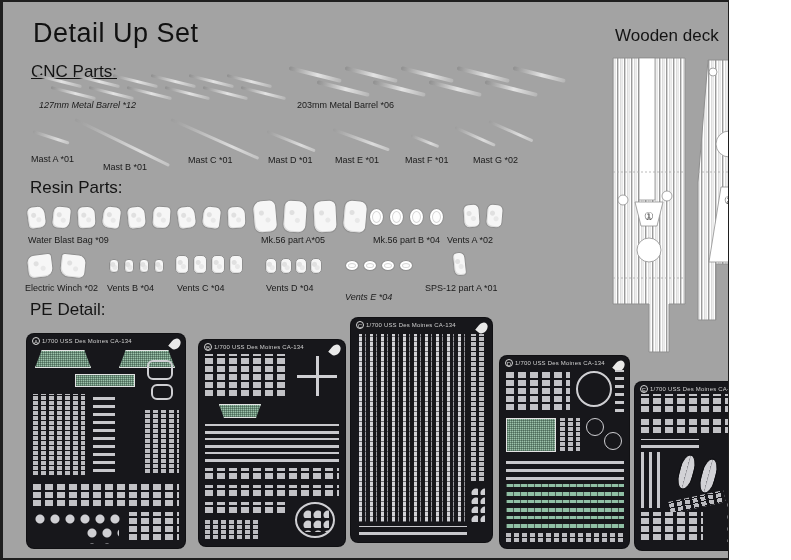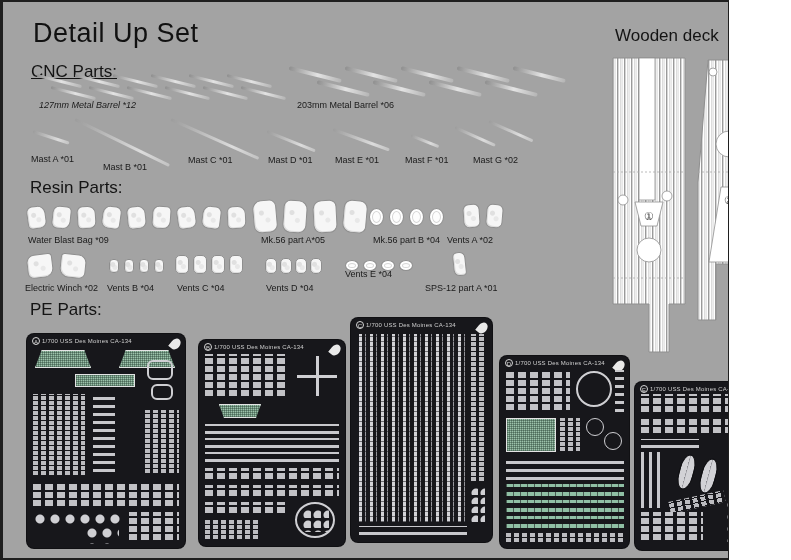--- a/index.html
+++ b/index.html
@@ -66,21 +66,21 @@
 </style>
 </head>
 <body>
 
 <div class="canvas">
 
   <div class="h1" style="left:30px;top:16px;">Detail Up Set</div>
   <div class="h2" style="left:28px;top:60px;text-decoration:underline;">CNC Parts:</div>
   <div class="h2" style="left:27px;top:176px;">Resin Parts:</div>
   <div class="h2" style="left:612px;top:24px;">Wooden deck</div>
-  <div class="h2" style="left:27px;top:298px;">PE Parts:</div>
+  <div class="h2" style="left:27px;top:298px;">PE Detail:</div>
 
   <div class="px" style="left:34px;top:70px;width:250px;height:32px;">
     <span class="barrel" style="left:0px;top:2px;width:46px;transform:rotate(14deg);"></span>
     <span class="barrel" style="left:38px;top:2px;width:46px;transform:rotate(14deg);"></span>
     <span class="barrel" style="left:76px;top:2px;width:46px;transform:rotate(14deg);"></span>
     <span class="barrel" style="left:114px;top:2px;width:46px;transform:rotate(14deg);"></span>
     <span class="barrel" style="left:152px;top:2px;width:46px;transform:rotate(14deg);"></span>
     <span class="barrel" style="left:190px;top:2px;width:46px;transform:rotate(14deg);"></span>
     <span class="barrel" style="left:14px;top:14px;width:46px;transform:rotate(14deg);"></span>
     <span class="barrel" style="left:52px;top:14px;width:46px;transform:rotate(14deg);"></span>
@@ -184,21 +184,21 @@
     <span class="blob" style="width:12px;height:16px;border-radius:5px;"></span>
   </div>
   <div class="lbl" style="left:263px;top:281px;">Vents D *04</div>
 
   <div class="rgroup" style="left:342px;top:258px;gap:4px;">
     <span class="ring" style="width:14px;height:11px;"></span>
     <span class="ring" style="width:14px;height:11px;"></span>
     <span class="ring" style="width:14px;height:11px;"></span>
     <span class="ring" style="width:14px;height:11px;"></span>
   </div>
-  <div class="lbl" style="left:342px;top:267px;">Vents E *04</div>
+  <div class="lbl" style="left:342px;top:290px;font-style:italic;">Vents E *04</div>
 
   <div class="rgroup" style="left:450px;top:250px;">
     <span class="blob" style="width:13px;height:24px;border-radius:5px 6px 4px 6px;transform:rotate(-6deg);"></span>
   </div>
   <div class="lbl" style="left:422px;top:281px;">SPS-12 part A *01</div>
 
   <div class="plate" style="left:24px;top:332px;width:158px;height:214px;">
     <div class="plate-header">
       <span class="plate-letter">A</span>
       <span class="plate-title">1/700 USS Des Moines CA-134</span>

